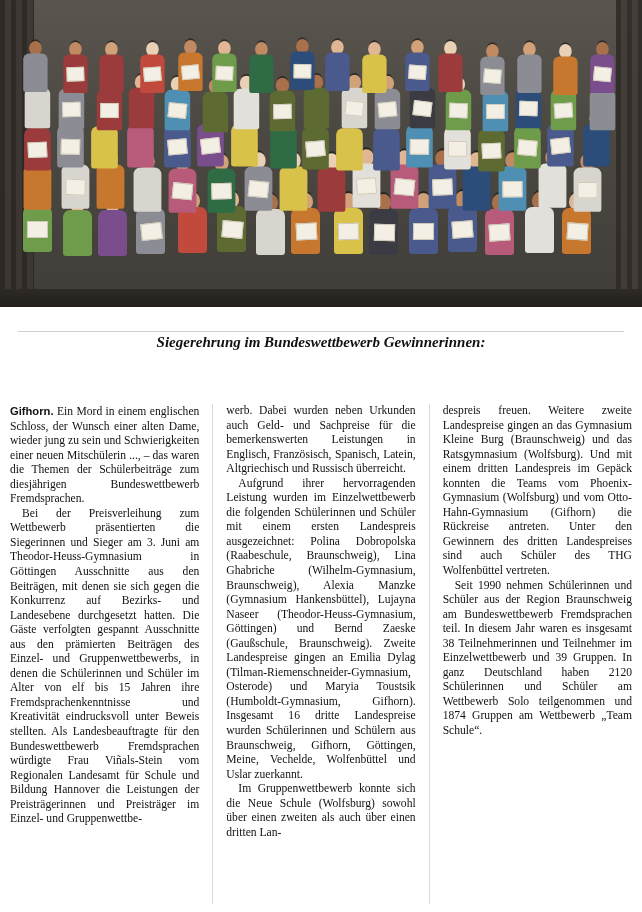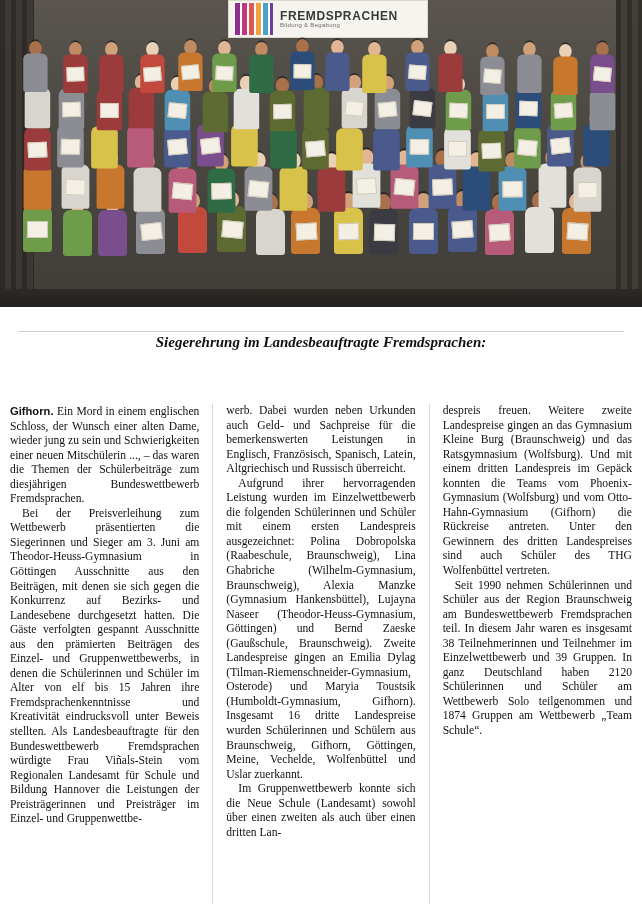--- a/index.html
+++ b/index.html
@@ -202,27 +202,20 @@
 </head>
 <body>
 
 <div class="page">
 
   <div class="photo">
     <div class="stage-wall"></div>
     <div class="curtain-left"></div>
     <div class="curtain-right"></div>
 
-    <div class="banner">
-      <div class="banner-mark"></div>
-      <div class="banner-txt">
-        <div class="banner-title">FREMDSPRACHEN</div>
-        <div class="banner-sub">Bildung &amp; Begabung</div>
-      </div>
-    </div>
 
     <div class="crowd" id="crowd">
         <div class="person" style="left: 4.48528px; top: 161.496px; transform: scale(1); z-index: 10;">
           <div class="head" style="background: rgb(192, 138, 98);"></div>
           <div class="body" style="background: rgb(111, 156, 74);"></div>
           <div class="cert" style="transform: rotate(0.408841deg);"></div>
         </div>
         <div class="person" style="left: 44.5161px; top: 164.577px; transform: scale(1); z-index: 10;">
           <div class="head" style="background: rgb(224, 182, 148);"></div>
           <div class="body" style="background: rgb(111, 156, 74);"></div>
@@ -589,32 +582,32 @@
           <div class="head" style="background: rgb(168, 113, 75);"></div>
           <div class="body" style="background: rgb(122, 77, 140);"></div>
           <div class="cert" style="transform: rotate(5.52925deg);"></div>
         </div>
       </div>
     <div class="stage-floor"></div>
   </div>
 
   <div class="caption-rule"></div>
 
-  <div class="kicker">Siegerehrung im Landesbeauftragte Fremdsprachen:</div>
+  <div class="kicker">Siegerehrung im Bundeswettbewerb Gewinnerinnen:</div>
 
   <div class="columns">
     <div class="col">
       <p class="first"><span class="lead">Gifhorn.</span><span> Ein Mord in einem englischen Schloss, der Wunsch einer alten Dame, wieder jung zu sein und Schwierigkeiten einer neuen Mitschülerin ..., – das waren die Themen der Schülerbeiträge zum diesjährigen Bundeswettbewerb Fremdsprachen.</span></p>
       <p><span>Bei der Preisverleihung zum Wettbewerb präsentierten die Siegerinnen und Sieger am 3. Juni am Theodor-Heuss-Gymnasium in Göttingen Ausschnitte aus den Beiträgen, mit denen sie sich gegen die Konkurrenz auf Bezirks- und Landesebene durchgesetzt hatten. Die Gäste verfolgten gespannt Ausschnitte aus den prämierten Beiträgen des Einzel- und Gruppenwettbewerbs, in denen die Schülerinnen und Schüler im Alter von elf bis 15 Jahren ihre Fremdsprachenkenntnisse und Kreativität eindrucksvoll unter Beweis stellten. Als Landesbeauftragte für den Bundeswettbewerb Fremdsprachen würdigte Frau Viñals-Stein vom Regionalen Landesamt für Schule und Bildung Hannover die Leistungen der Preisträgerinnen und Preisträger im Einzel- und Gruppenwettbe-</span></p>
     </div>
     <div class="col-divider"></div>
     <div class="col">
       <p class="first"><span>werb. Dabei wurden neben Urkunden auch Geld- und Sachpreise für die bemerkenswerten Leistungen in Englisch, Französisch, Spanisch, Latein, Altgriechisch und Russisch überreicht.</span></p>
       <p><span>Aufgrund ihrer hervorragenden Leistung wurden im Einzelwettbewerb die folgenden Schülerinnen und Schüler mit einem ersten Landespreis ausgezeichnet: Polina Dobropolska (Raabeschule, Braunschweig), Lina Ghabriche (Wilhelm-Gymnasium, Braunschweig), Alexia Manzke (Gymnasium Hankensbüttel), Lujayna Naseer (Theodor-Heuss-Gymnasium, Göttingen) und Bernd Zaeske (Gaußschule, Braunschweig). Zweite Landespreise gingen an Emilia Dylag (Tilman-Riemenschneider-Gymnasium, Osterode) und Maryia Toustsik (Humboldt-Gymnasium, Gifhorn). Insgesamt 16 dritte Landespreise wurden Schülerinnen und Schülern aus Braunschweig, Gifhorn, Göttingen, Meine, Vechelde, Wolfenbüttel und Uslar zuerkannt.</span></p>
-      <p><span>Im Gruppenwettbewerb konnte sich die Neue Schule (Landesamt) sowohl über einen zweiten als auch über einen dritten Lan-</span></p>
+      <p><span>Im Gruppenwettbewerb konnte sich die Neue Schule (Wolfsburg) sowohl über einen zweiten als auch über einen dritten Lan-</span></p>
     </div>
     <div class="col-divider"></div>
     <div class="col">
       <p class="first"><span>despreis freuen. Weitere zweite Landespreise gingen an das Gymnasium Kleine Burg (Braunschweig) und das Ratsgymnasium (Wolfsburg). Und mit einem dritten Landespreis im Gepäck konnten die Teams vom Phoenix-Gymnasium (Wolfsburg) und vom Otto-Hahn-Gymnasium (Gifhorn) die Rückreise antreten. Unter den Gewinnern des dritten Landespreises sind auch Schüler des THG Wolfenbüttel vertreten.</span></p>
       <p><span>Seit 1990 nehmen Schülerinnen und Schüler aus der Region Braunschweig am Bundeswettbewerb Fremdsprachen teil. In diesem Jahr waren es insgesamt 38 Teilnehmerinnen und Teilnehmer im Einzelwettbewerb und 39 Gruppen. In ganz Deutschland haben 2120 Schülerinnen und Schüler am Wettbewerb Solo teilgenommen und 1874 Gruppen am Wettbewerb „Team Schule“.</span></p>
     </div>
   </div>
 
 </div>
 

